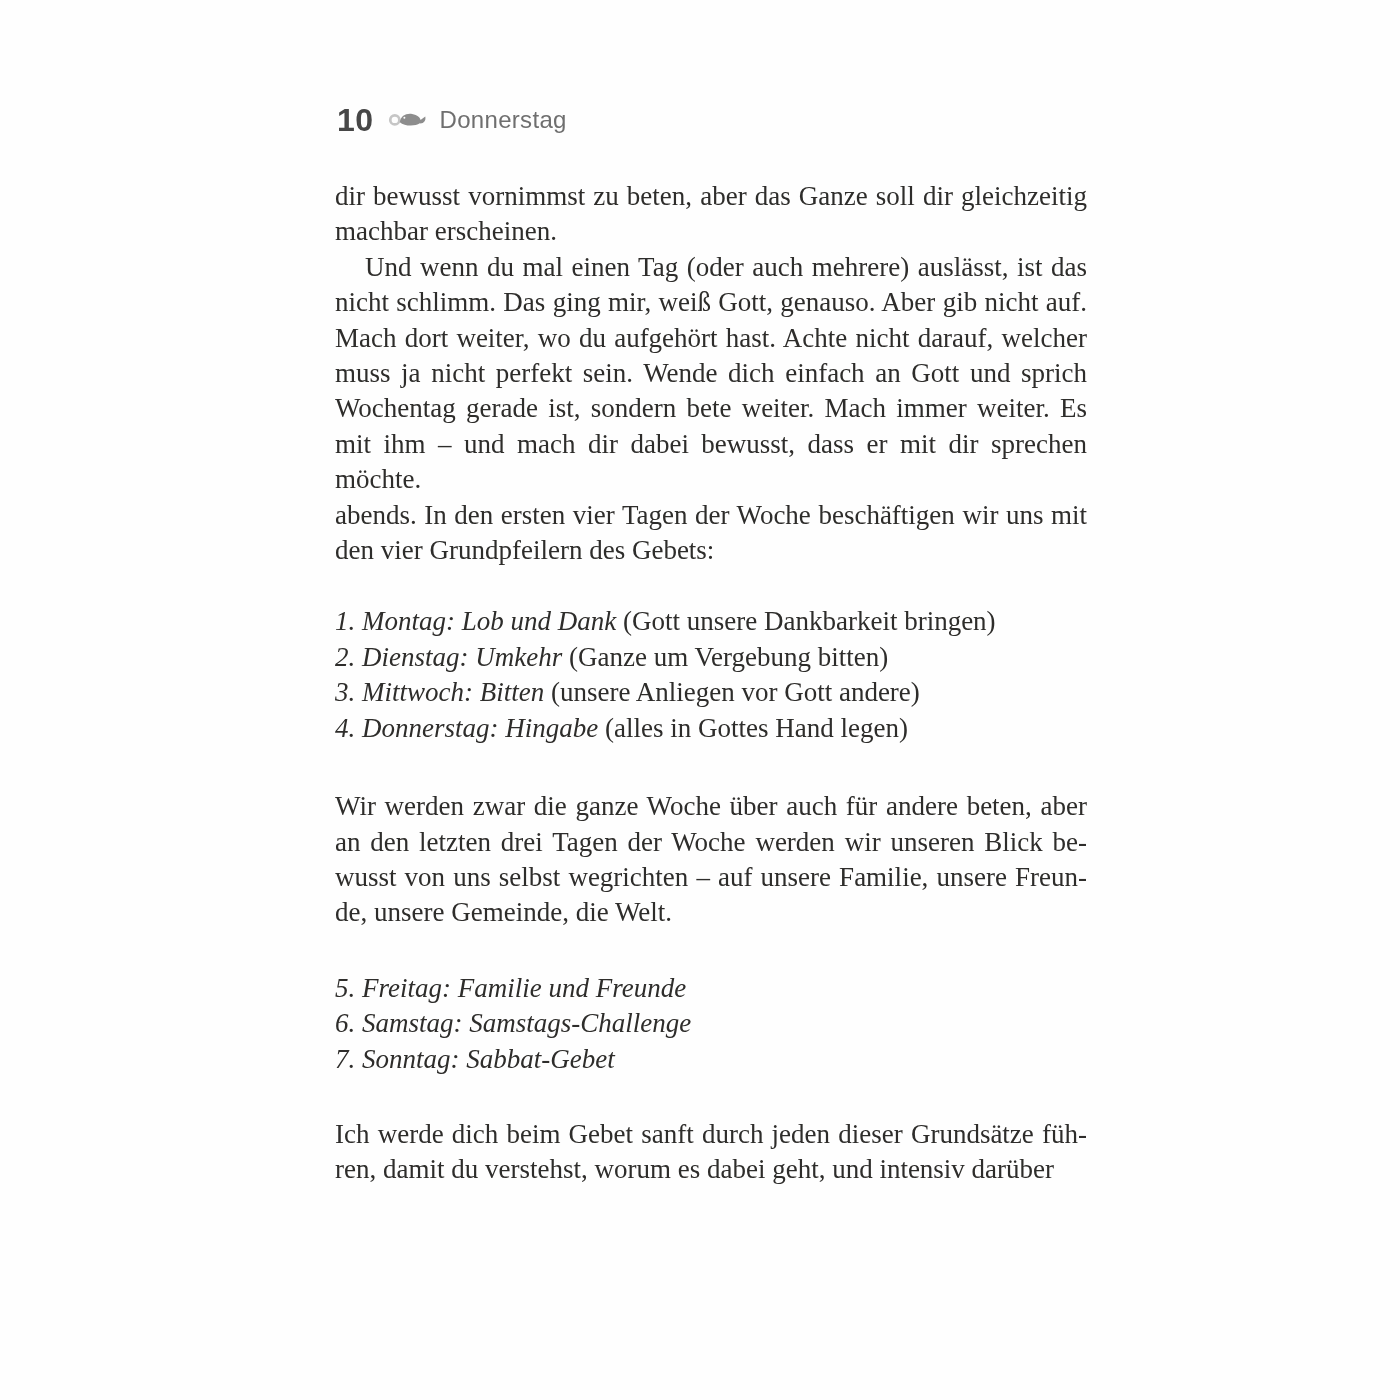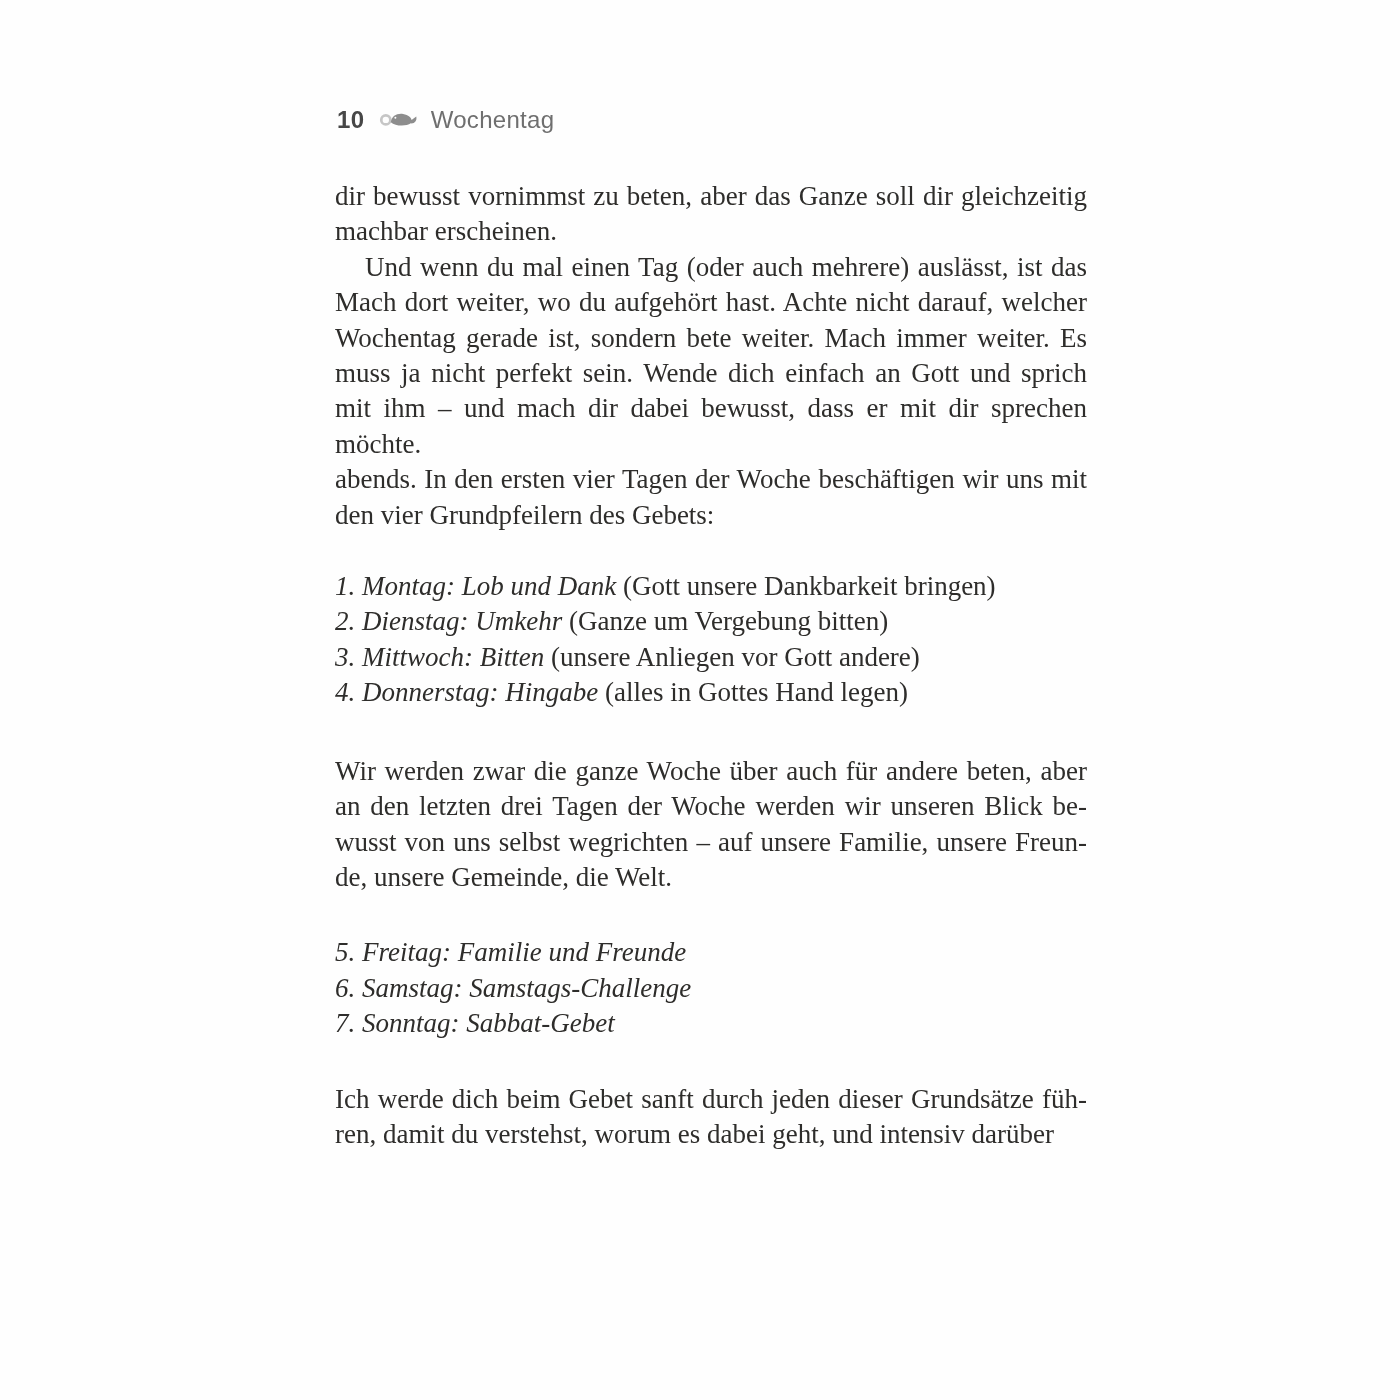--- a/index.html
+++ b/index.html
@@ -24,21 +24,21 @@
   .running-head {
     position: absolute;
     left: 337px;
     top: 106px;
     display: inline-flex;
     align-items: center;
     height: 28px;
     font-family: "Liberation Sans", sans-serif;
   }
   .page-number {
-    font-size: 24px;
+    font-size: 32px;
     font-weight: 600;
     color: #474747;
     letter-spacing: 0.5px;
   }
   .head-ornament {
     margin: 2px 12px 0 14px;
     display: inline-block;
   }
   .chapter-title {
     font-size: 24px;
@@ -87,35 +87,36 @@
     <span class="page-number">10</span>
     <span class="head-ornament">
       <svg width="40" height="20" viewBox="0 0 44 22" aria-hidden="true">
         <circle cx="7.5" cy="12" r="5" fill="none" stroke="#c6c6c6" stroke-width="3"></circle>
         <path d="M13 14.5 C14 7.5, 20 4.5, 26.5 5.5 C32.5 6.5, 35.5 9.5, 35.8 12
                  L41 8.2 C42 13.2, 39 16.2, 35 15.8
                  C30 19.2, 18 19.2, 13 14.5 Z" fill="#8d8d8d"></path>
         <circle cx="18" cy="9.5" r="1.1" fill="#fefefe"></circle>
       </svg>
     </span>
-    <span class="chapter-title">Wochentag</span>
+    <span class="chapter-title">Donnerstag</span>
   </div>
 
   <div class="text-column">
 
     <div class="paragraph">
         <div class="tline">dir bewusst vornimmst zu beten, aber das Ganze soll dir gleichzeitig</div>
         <div class="tline last">machbar erscheinen.</div>
       </div>
 
     <div class="paragraph">
         <div class="tline indent">Und wenn du mal einen Tag (oder auch mehrere) auslässt, ist das</div>
+        <div class="tline">nicht schlimm. Das ging mir, weiß Gott, genauso. Aber gib nicht auf.</div>
         <div class="tline">Mach dort weiter, wo du aufgehört hast. Achte nicht darauf, welcher</div>
+        <div class="tline">muss ja nicht perfekt sein. Wende dich einfach an Gott und sprich</div>
         <div class="tline">Wochentag gerade ist, sondern bete weiter. Mach immer weiter. Es</div>
-        <div class="tline">muss ja nicht perfekt sein. Wende dich einfach an Gott und sprich</div>
         <div class="tline">mit ihm – und mach dir dabei bewusst, dass er mit dir sprechen</div>
         <div class="tline last">möchte.</div>
       </div>
 
     <div class="paragraph">
         <div class="tline">abends. In den ersten vier Tagen der Woche beschäftigen wir uns mit</div>
         <div class="tline last">den vier Grundpfeilern des Gebets:</div>
       </div>
 
     <div class="day-list gap-36">

